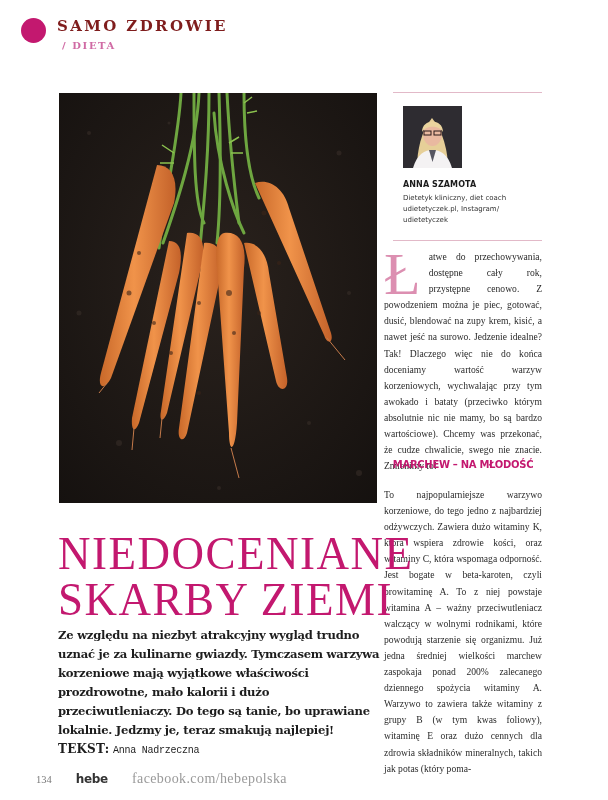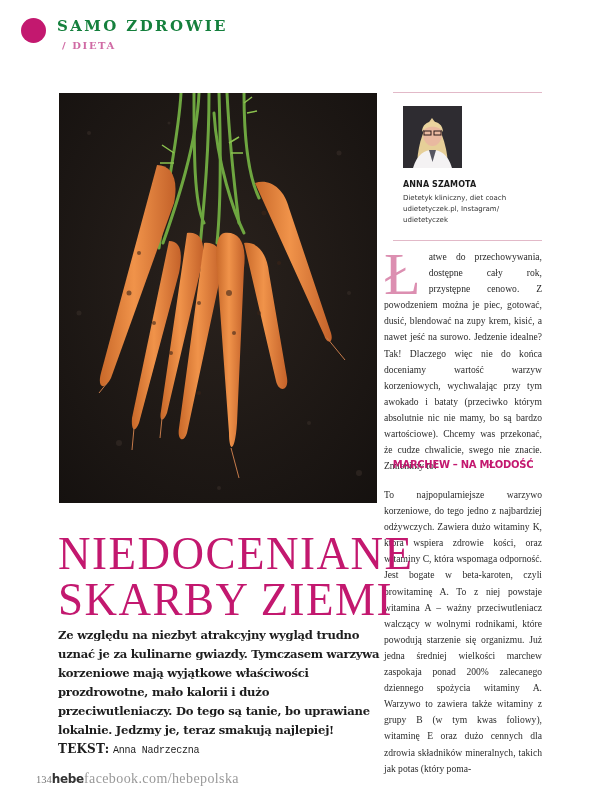--- a/index.html
+++ b/index.html
@@ -1,20 +1,20 @@
 <!DOCTYPE html>
 <html><head>
 <meta charset="utf-8">
 <style>
   * { margin: 0; padding: 0; box-sizing: border-box; }
   html, body { width: 608px; height: 800px; background: #ffffff; overflow: hidden; }
   body { position: relative; font-family: "Liberation Serif", serif; color: #222; }
 
   .section-dot { position: absolute; left: 21px; top: 18px; width: 25px; height: 25px; border-radius: 50%; background: #c3186f; }
-  .section-title { position: absolute; left: 57px; top: 17px; font-family: "DejaVu Serif", serif; font-weight: bold; font-size: 15px; letter-spacing: 2.4px; color: #15803d; }
+  .section-title { position: absolute; left: 57px; top: 17px; font-family: "DejaVu Serif", serif; font-weight: bold; font-size: 15px; letter-spacing: 2.4px; color: #7f1d1d; }
   .section-sub { position: absolute; left: 62px; top: 40px; font-family: "DejaVu Serif", serif; font-size: 10px; letter-spacing: 1.6px; color: #d06aa4; font-weight: bold; }
 
   .hero { position: absolute; left: 59px; top: 93px; width: 318px; height: 410px; overflow: hidden; background: #1c1714; }
   .hero svg { display: block; }
 
   .rule { position: absolute; left: 393px; width: 149px; height: 1px; background: #e2b9c8; }
 
   .author-photo { position: absolute; left: 403px; top: 106px; width: 59px; height: 62px; overflow: hidden; background: #2f2d33; }
   .author-name { position: absolute; left: 403px; top: 180px; font-family: "DejaVu Sans", sans-serif; font-weight: bold; font-size: 8px; color: #1b1b1b; letter-spacing: 0.1px; }
   .author-desc { position: absolute; left: 403px; top: 193px; width: 140px; font-family: "DejaVu Sans", sans-serif; font-size: 7px; line-height: 11px; color: #333; }
@@ -27,21 +27,21 @@
   .subhead { position: absolute; left: 384px; top: 457px; width: 158px; text-align: center; font-family: "DejaVu Sans", sans-serif; font-weight: bold; font-size: 10px; line-height: 15px; color: #c3186f; letter-spacing: -0.3px; }
   .body2 { top: 487px; }
 
   .headline { position: absolute; left: 58px; top: 530px; font-family: "Liberation Serif", serif; font-size: 45px; line-height: 44px; color: #c3186f; letter-spacing: 1.5px; transform: scaleY(1.05); transform-origin: top left; }
   .headline div { white-space: nowrap; }
 
   .lead { position: absolute; left: 58px; top: 626px; width: 322px; font-family: "DejaVu Serif", serif; font-weight: bold; font-size: 11.6px; line-height: 19px; color: #1d1d1d; letter-spacing: -0.25px; }
   .lead .credit { font-size: 12px; font-weight: bold; letter-spacing: 0.2px; }
   .lead .credit-name { font-size: 10px; font-weight: normal; font-family: Liberation Mono, monospace; }
 
-  .footer { position: absolute; left: 36px; top: 771px; display: flex; align-items: baseline; gap: 0; color: #888; }
+  .footer { position: absolute; left: 36px; top: 771px; display: flex; align-items: baseline; gap: 24px; color: #888; }
   .footer .page { font-family: "Liberation Serif", serif; font-size: 10.5px; color: #7a7a7a; }
   .footer .brand { font-family: "DejaVu Sans", sans-serif; font-weight: bold; font-size: 12px; color: #333; letter-spacing: -0.3px; text-align: right; }
   .footer .url { font-family: "Liberation Serif", serif; font-size: 14px; color: #999; letter-spacing: 0.4px; }
 </style>
 </head>
 <body>
 
 <div class="section-dot"></div>
 <div class="section-title">SAMO ZDROWIE</div>
 <div class="section-sub">/ DIETA</div>

